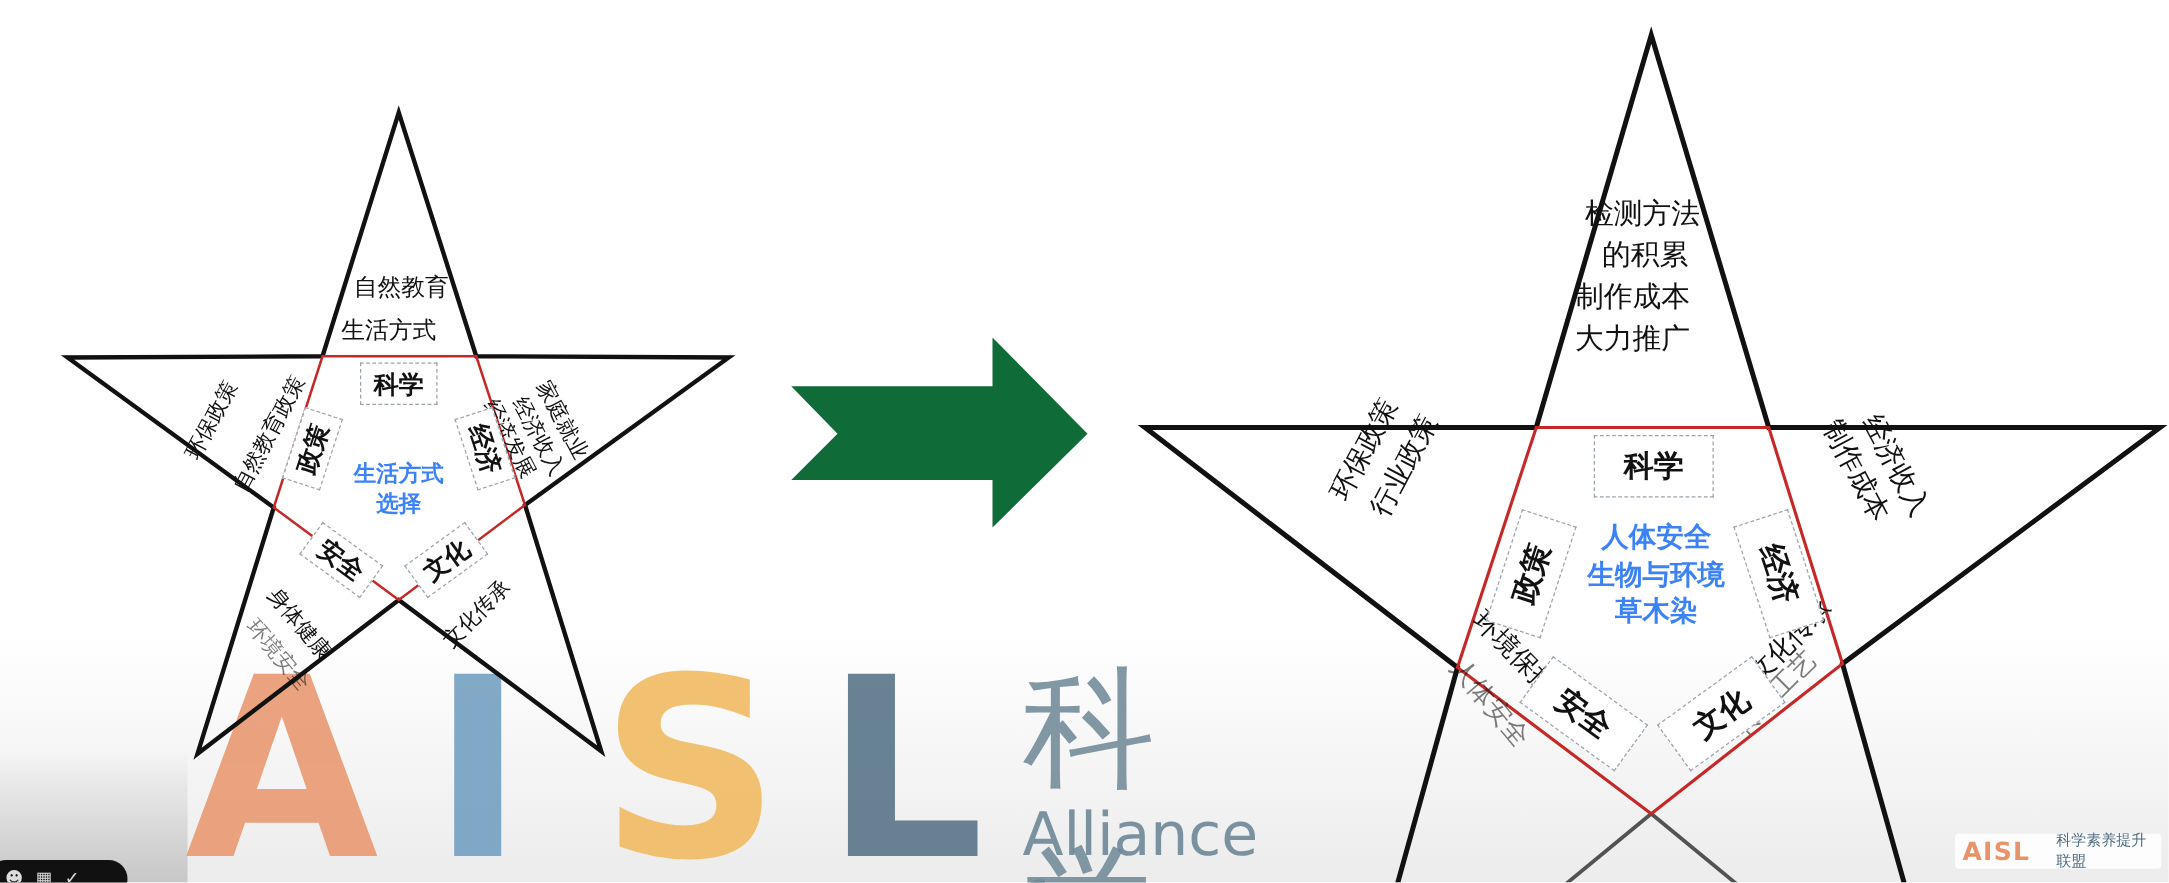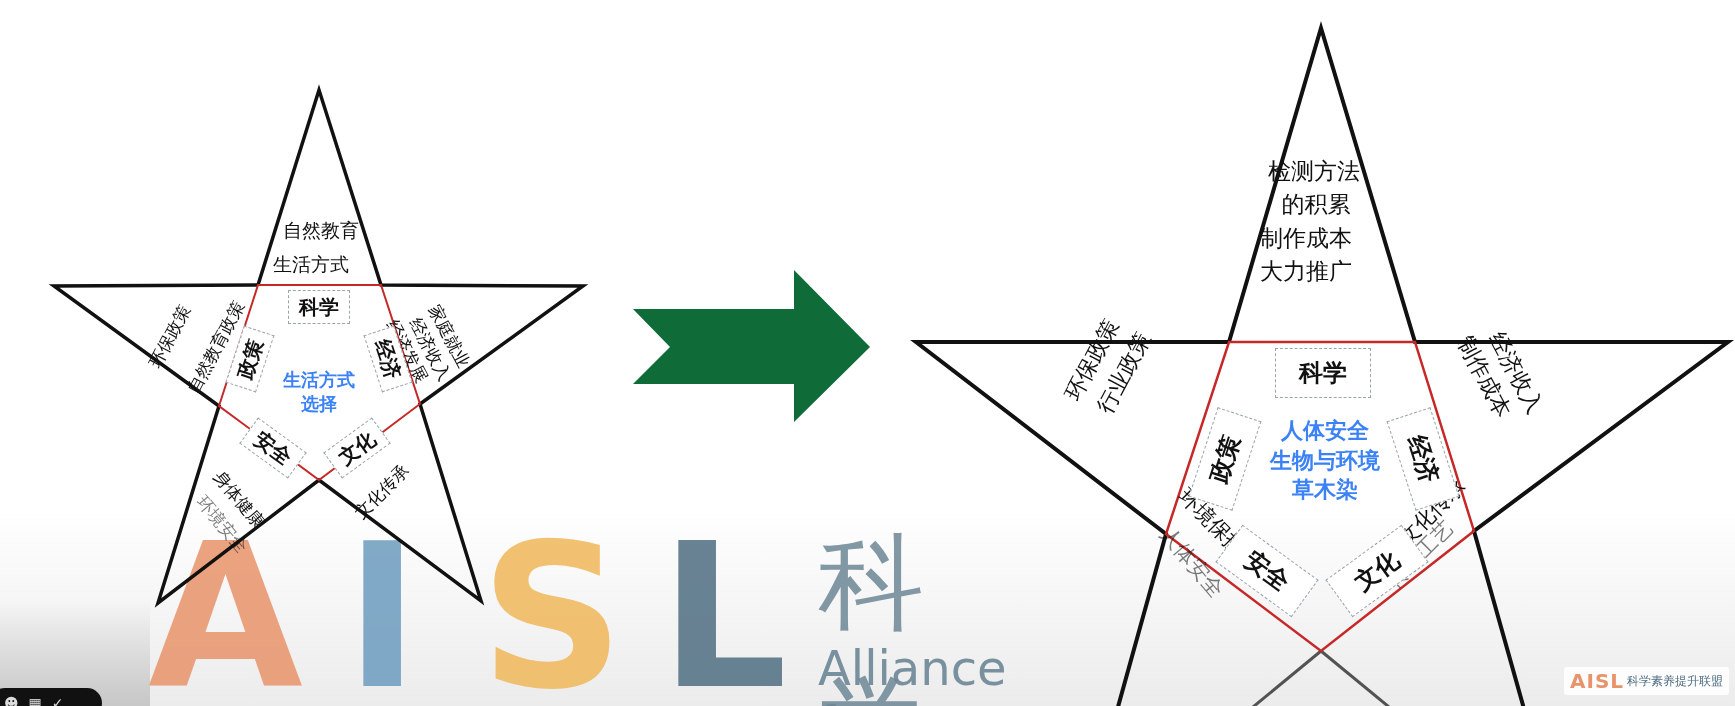--- a/index.html
+++ b/index.html
@@ -15,21 +15,21 @@
   .center { position:absolute; color:#3b82f6; font-weight:bold; text-align:center; line-height:1.35; }
   .wm { position:absolute; pointer-events:none; }
   .aisl-letter { position:absolute; font-family:"DejaVu Sans", sans-serif; font-weight:bold; opacity:0.85; }
   .cn-wm { position:absolute; color:#6d8796; opacity:0.85; letter-spacing:6px; font-weight:normal; }
   .en-wm { position:absolute; color:#6d8796; opacity:0.9; }
   .ghost { opacity:0.55; }
   .ctrl { position:absolute; left:-10px; top:688px; width:112px; height:30px; background:#111;
           border-radius:16px; display:flex; align-items:center; gap:10px; padding-left:14px; box-sizing:border-box; }
   .ctrl span { color:#ddd; font-size:14px; }
   .corner-logo { position:absolute; left:1564px; top:667px; width:165px; height:28px; background:rgba(255,255,255,0.85);
-                 border-radius:3px; display:flex; align-items:center; gap:3px; padding-left:6px; box-sizing:border-box; }
+                 border-radius:3px; display:flex; align-items:center; gap:21px; padding-left:6px; box-sizing:border-box; }
 </style>
 </head>
 <body>
 
 <div class="wm">
   <div class="layer" style="background:linear-gradient(180deg, rgba(255,255,255,0) 0%, rgba(255,255,255,0) 72%, rgba(200,200,200,0.35) 100%);"></div>
   <div class="aisl-letter" style="left:148px;top:500px;font-size:200px;color:#e8936a;">A</div>
   <div class="aisl-letter" style="left:345px;top:500px;font-size:200px;color:#6c9cbf;">I</div>
   <div class="aisl-letter" style="left:480px;top:500px;font-size:200px;color:#f0b85a;">S</div>
   <div class="aisl-letter" style="left:660px;top:500px;font-size:200px;color:#4f6e82;">L</div>

